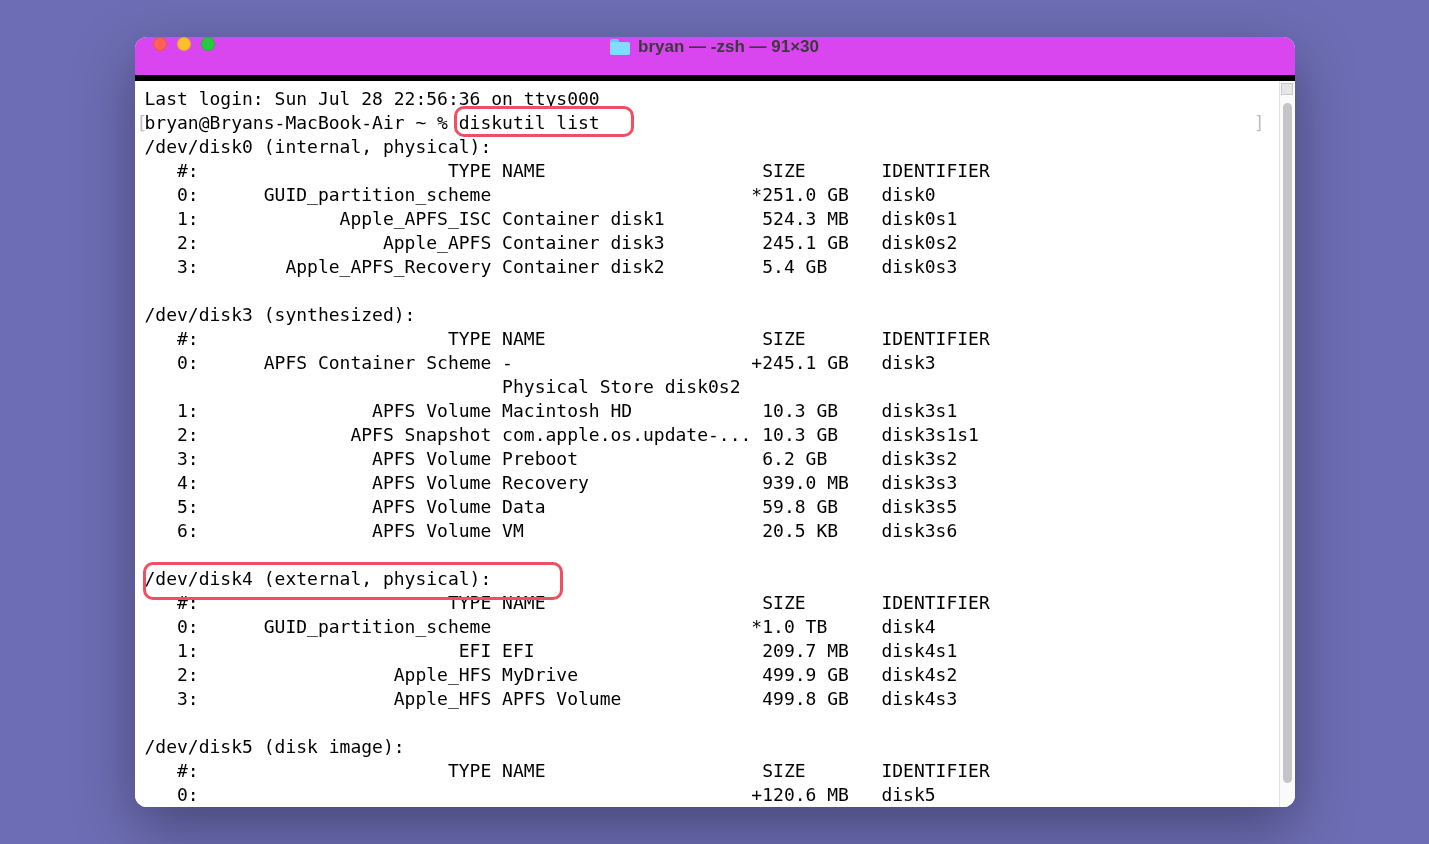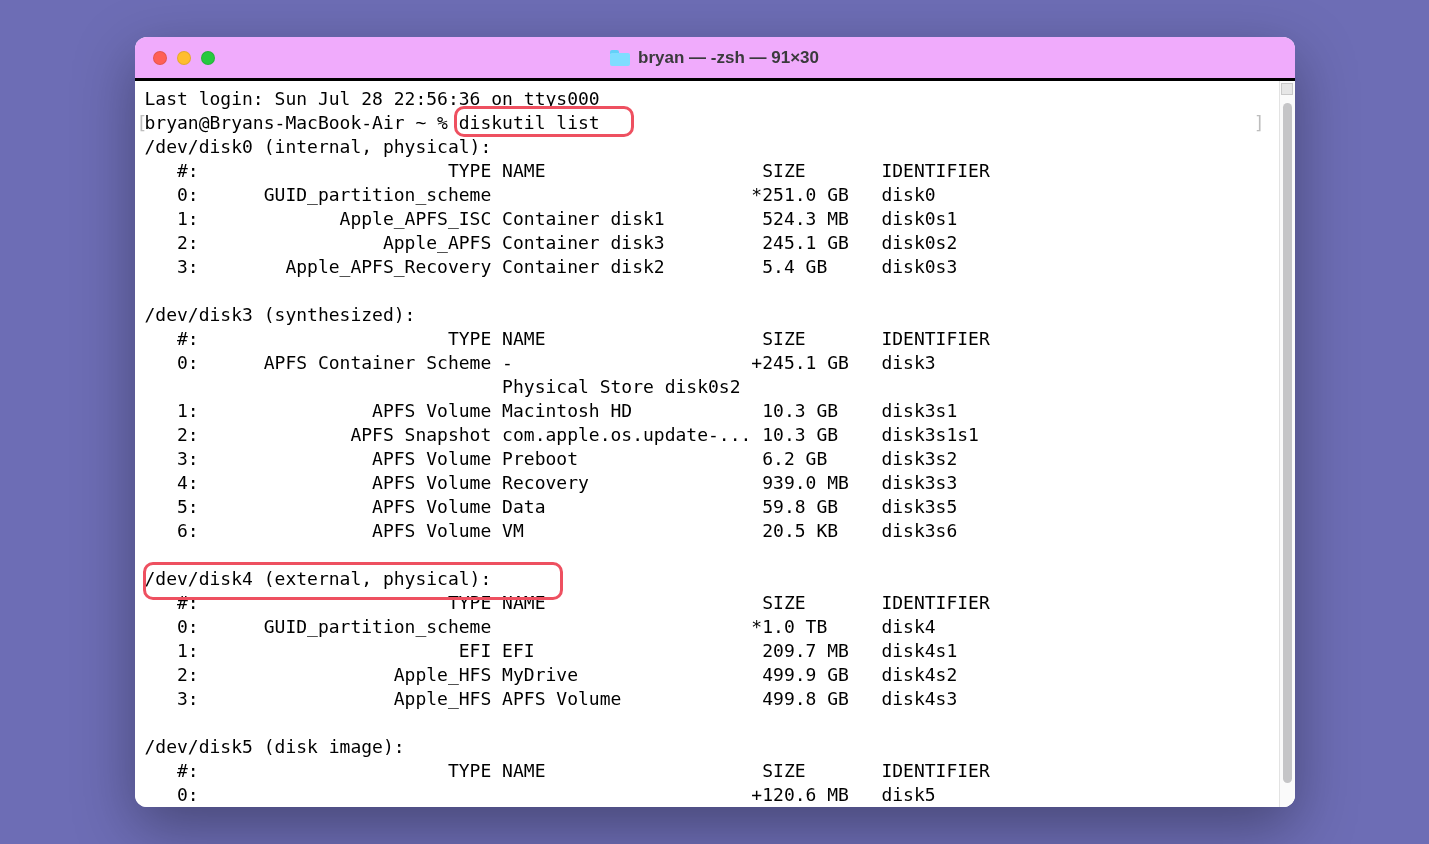--- a/index.html
+++ b/index.html
@@ -18,24 +18,23 @@
       background: #ffffff;
       border-radius: 12px;
       box-shadow: 0 20px 60px rgba(0,0,0,0.35);
       overflow: hidden;
       display: flex;
       flex-direction: column;
       position: relative;
     }
     .titlebar {
       height: 46px;
-      background: #f0abfc;
-      border-bottom: 3px solid #000000;
+      background: #d946ef;
+      border-bottom: 6px solid #000000;
       display: flex;
-      align-items: center;
       position: relative;
     }
     .traffic-lights {
       display: flex;
       gap: 10px;
       padding-left: 18px;
     }
     .tl {
       width: 14px;
       height: 14px;

